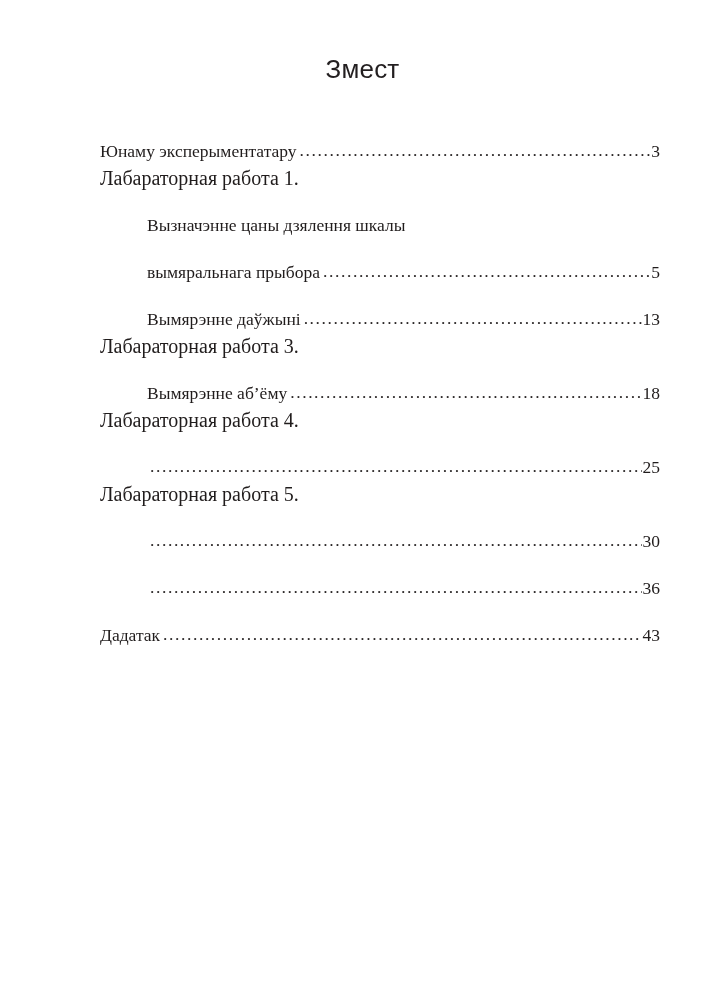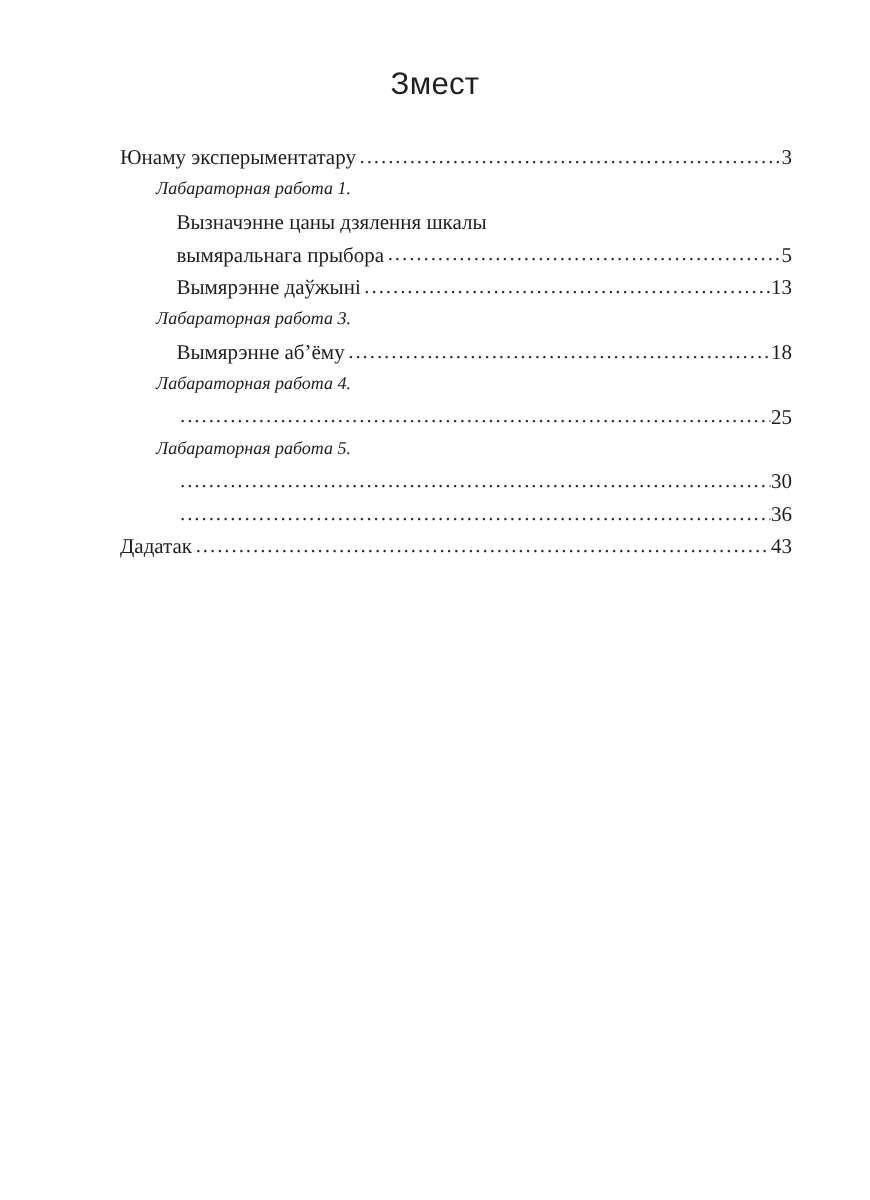--- a/index.html
+++ b/index.html
@@ -44,34 +44,33 @@
     left: 100px;
     width: 560px;
   }
 
   .toc-group {
     margin-bottom: 0;
   }
 
   
   .group-head {
-    font-style: italic;
-    font-size: 15px;
+    font-size: 20px;
     line-height: 27px;
     white-space: nowrap;
-    margin-left: 30px;
   }
 
   
   .entry {
     display: flex;
     align-items: baseline;
     font-size: 17.5px;
     line-height: 27px;
     white-space: nowrap;
+    margin-top: 20px;
   }
 
   .entry.indented {
     padding-left: 47px;
   }
 
   .entry-label {
     flex: 0 0 auto;
   }
 

